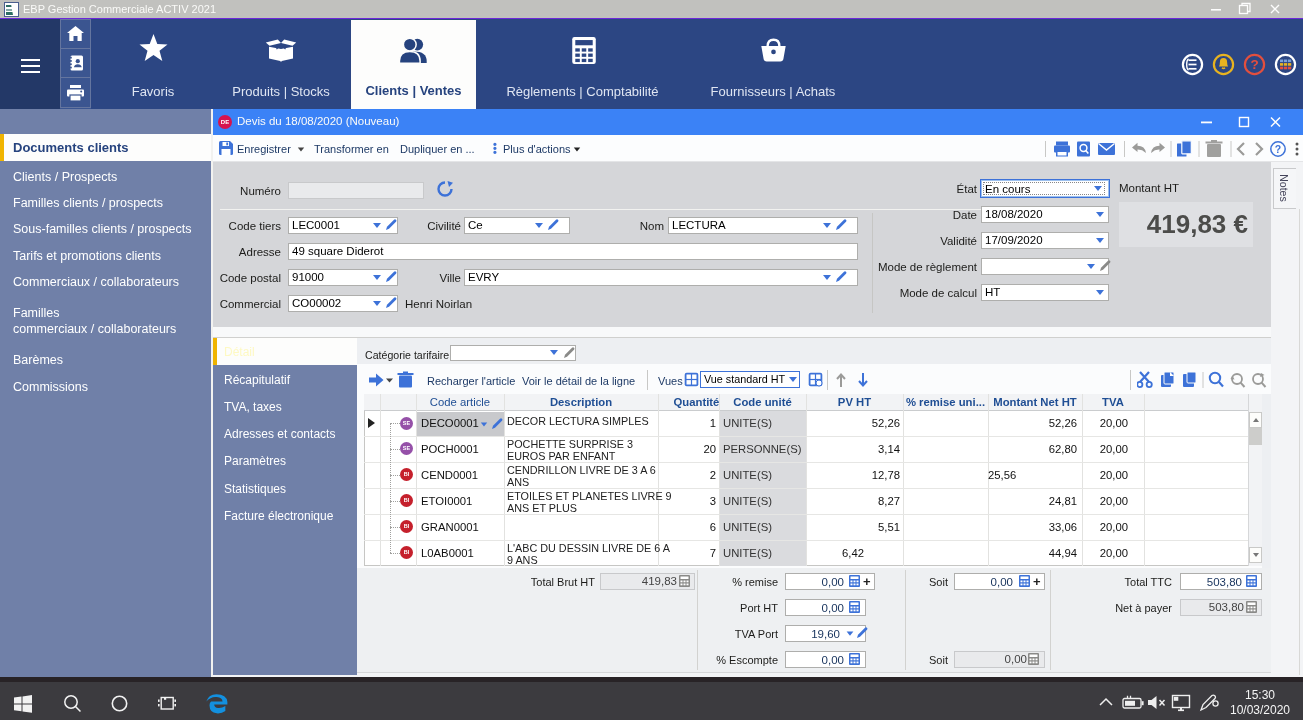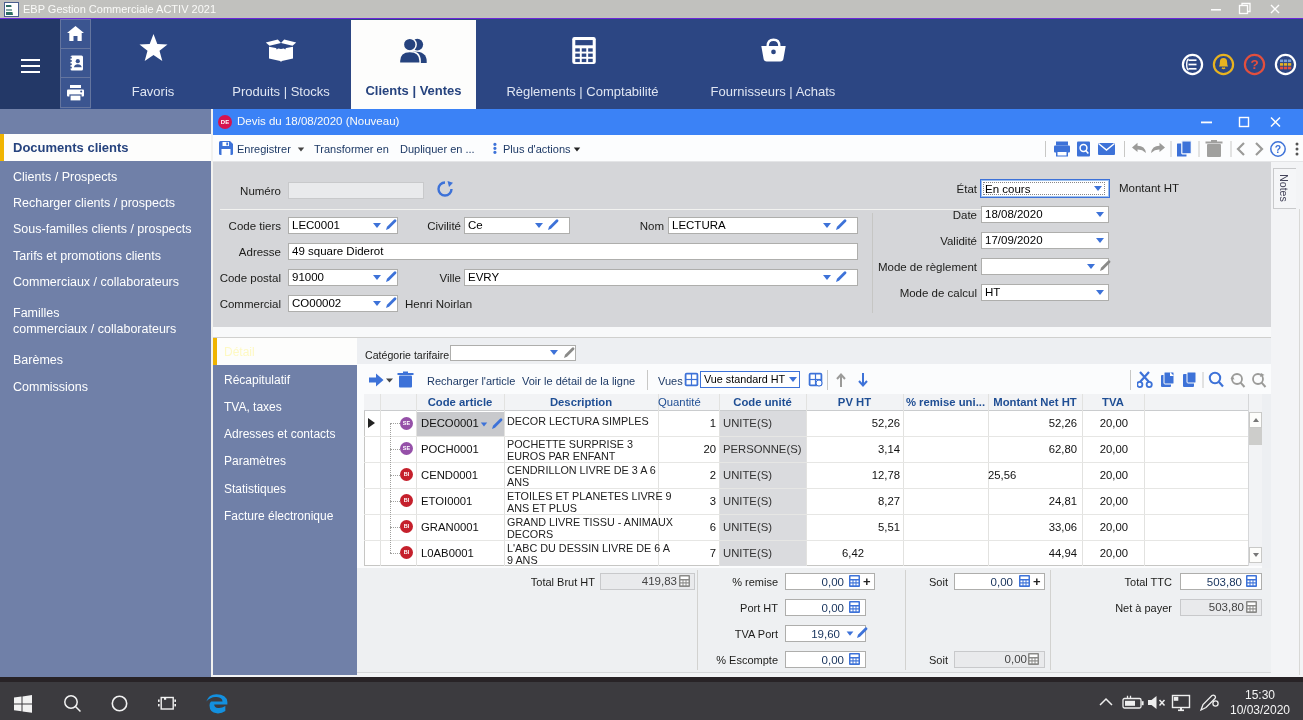--- a/index.html
+++ b/index.html
@@ -138,21 +138,21 @@
         <rect x="107" y="13.7" width="3.2" height="2.6" fill="#e34f3e"></rect>
       </g>
   </svg>
 </div>
 
 <div class="a" style="left:0;top:109px;width:211px;height:568px;background:#7080a8">
   <div class="a" style="left:0;top:25px;width:211px;height:27px;background:#fdfdfc"></div>
   <div class="a" style="left:0;top:25px;width:4px;height:27px;background:#f0b400"></div>
   <div class="a" style="left:13px;top:31px;color:#26437e;font-size:13px;font-weight:bold">Documents clients</div>
   <div class="a" style="left:13px;top:61px;color:#fff;font-size:12.5px">Clients / Prospects</div>
-  <div class="a" style="left:13px;top:87px;color:#fff;font-size:12.5px">Recharger clients / prospects</div>
+  <div class="a" style="left:13px;top:87px;color:#fff;font-size:12.5px">Familles clients / prospects</div>
   <div class="a" style="left:13px;top:113px;color:#fff;font-size:12.5px">Sous-familles clients / prospects</div>
   <div class="a" style="left:13px;top:140px;color:#fff;font-size:12.5px">Tarifs et promotions clients</div>
   <div class="a" style="left:13px;top:166px;color:#fff;font-size:12.5px">Commerciaux / collaborateurs</div>
   <div class="a" style="left:13px;top:196px;color:#fff;font-size:12.5px;line-height:16px">Familles<br>commerciaux / collaborateurs</div>
   <div class="a" style="left:13px;top:244px;color:#fff;font-size:12.5px">Barèmes</div>
   <div class="a" style="left:13px;top:271px;color:#fff;font-size:12.5px">Commissions</div>
 </div>
 <div class="a" style="left:211px;top:109px;width:2px;height:568px;background:#f2f2f0"></div>
 
 <div class="a" style="left:0;top:677px;width:1303px;height:43px;background:#3c3b3f;border-top:5px solid #282326">
@@ -344,20 +344,21 @@
   <div class="lbl" style="left:614px;top:152px;width:150px">Mode de règlement</div>
   <div class="inp" style="left:768px;top:149px;width:128px;height:17px"></div>
   <div class="car" style="left:874px;top:155px"></div>
   <svg class="a" style="left:886px;top:150px" width="12" height="13" viewBox="0 0 12 13">
       <path d="M1 12 L2 8.8 L9 1.8 Q10 0.8 11 1.8 Q12 2.8 11 3.8 L4 10.8 Z" fill="#8a8a88"></path>
     </svg>
   <div class="lbl" style="left:614px;top:178px;width:150px">Mode de calcul</div>
   <div class="inp" style="left:768px;top:175px;width:128px;height:17px">HT</div>
   <div class="car" style="left:883px;top:181px"></div>
   <div class="a" style="left:906px;top:73px;color:#1c1c1a;font-size:11.5px">Montant HT</div>
+  <div class="a" style="left:906px;top:93px;width:134px;height:45px;background:#dfe0e3;color:#4c4c4a;font-size:26px;font-weight:bold;text-align:right;line-height:45px;padding-right:5px">419,83 €</div>
 
   <div class="a" style="left:1060px;top:59px;width:23px;height:41px;background:#f5f6f8;border:1px solid #c9cacc;border-right:none"></div>
   <div class="a" style="left:1055px;top:73px;color:#44445a;font-size:10.5px;transform:rotate(90deg);transform-origin:center;width:32px;text-align:center">Notes</div>
   <div class="a" style="left:1086px;top:100px;width:1px;height:466px;background:#d8d8d6"></div>
 
   <div class="a" style="left:0;top:218px;width:1058px;height:10px;background:#f8f9fa"></div>
   <div id="content" class="a" style="left:0;top:228px;width:1058px;height:338px">
     <div class="a" style="left:0;top:0;width:1058px;height:1px;background:#d0d0ce"></div>
     <div class="a" style="left:144px;top:1px;width:914px;height:230px;background:#fbfcfd"></div>
     <div class="a" style="left:144px;top:1px;width:914px;height:26px;background:#edeff2"></div>
@@ -470,23 +471,23 @@
       <div class="a" style="left:624px;top:0;width:1px;height:172px;background:#e2e2e0"></div>
       <div class="a" style="left:718px;top:0;width:1px;height:172px;background:#e2e2e0"></div>
       <div class="a" style="left:780px;top:0;width:1px;height:172px;background:#e2e2e0"></div>
 
       <div class="a" style="left:0;top:42px;width:884px;height:1px;background:#e6e6e4"></div>
       <div class="a" style="left:0;top:68px;width:884px;height:1px;background:#e6e6e4"></div>
       <div class="a" style="left:0;top:94px;width:884px;height:1px;background:#e6e6e4"></div>
       <div class="a" style="left:0;top:120px;width:884px;height:1px;background:#e6e6e4"></div>
       <div class="a" style="left:0;top:146px;width:884px;height:1px;background:#e6e6e4"></div>
 
-      <div class="a" style="left:52px;top:2px;width:88px;text-align:center;font-weight:bold;color:#1f4e94">Code article</div>
+      <div class="a" style="left:52px;top:2px;width:88px;text-align:center;font-weight:normal;color:#1f4e94">Code article</div>
       <div class="a" style="left:140px;top:2px;width:154px;text-align:center;font-weight:bold;color:#1f4e94">Description</div>
-      <div class="a" style="left:294px;top:2px;width:61px;font-weight:normal;color:#1f4e94">Quantité</div>
+      <div class="a" style="left:302px;top:2px;width:61px;text-align:center;font-weight:bold;color:#1f4e94">Quantité</div>
       <div class="a" style="left:355px;top:2px;width:87px;text-align:center;font-weight:bold;color:#1f4e94">Code unité</div>
       <div class="a" style="left:442px;top:2px;width:97px;text-align:center;font-weight:bold;color:#1f4e94">PV HT</div>
       <div class="a" style="left:539px;top:2px;width:85px;text-align:center;font-weight:bold;color:#1f4e94">% remise uni...</div>
       <div class="a" style="left:624px;top:2px;width:94px;text-align:center;font-weight:bold;color:#1f4e94">Montant Net HT</div>
       <div class="a" style="left:718px;top:2px;width:62px;text-align:center;font-weight:bold;color:#1f4e94">TVA</div>
 
       <div class="a" style="left:26px;top:29px;width:1px;height:130px;border-left:1px dotted #a0a09e"></div>
       <div class="a" style="left:26px;top:29px;width:10px;height:1px;border-top:1px dotted #a0a09e"></div>
       <div class="a" style="left:26px;top:55px;width:10px;height:1px;border-top:1px dotted #a0a09e"></div>
       <div class="a" style="left:26px;top:81px;width:10px;height:1px;border-top:1px dotted #a0a09e"></div>
@@ -512,21 +513,20 @@
       <div class="a" style="left:57px;top:23px">DECO0001</div>
       <div class="a" style="left:57px;top:49px">POCH0001</div>
       <div class="a" style="left:57px;top:75px">CEND0001</div>
       <div class="a" style="left:57px;top:101px">ETOI0001</div>
       <div class="a" style="left:57px;top:127px">GRAN0001</div>
       <div class="a" style="left:57px;top:153px">L0AB0001</div>
       <div class="a" style="left:143px;top:21px;font-size:10.8px;color:#222">DECOR LECTURA SIMPLES</div>
       <div class="a" style="left:143px;top:45px;font-size:10.8px;color:#222;line-height:11.5px">POCHETTE SURPRISE 3<br>EUROS PAR ENFANT</div>
       <div class="a" style="left:143px;top:71px;font-size:10.8px;color:#222;line-height:11.5px">CENDRILLON LIVRE DE 3 A 6<br>ANS</div>
       <div class="a" style="left:143px;top:97px;font-size:10.8px;color:#222;line-height:11.5px">ETOILES ET PLANETES LIVRE 9<br>ANS ET PLUS</div>
-      <div class="a" style="left:143px;top:123px;font-size:10.8px;color:#222;line-height:11.5px">GRAND LIVRE TISSU - ANIMAUX<br>DECORS</div>
       <div class="a" style="left:143px;top:149px;font-size:10.8px;color:#222;line-height:11.5px">L'ABC DU DESSIN LIVRE DE 6 A<br>9 ANS</div>
       <div class="a" style="left:294px;top:23px;width:58px;text-align:right">1</div>
       <div class="a" style="left:294px;top:49px;width:58px;text-align:right">20</div>
       <div class="a" style="left:294px;top:75px;width:58px;text-align:right">2</div>
       <div class="a" style="left:294px;top:101px;width:58px;text-align:right">3</div>
       <div class="a" style="left:294px;top:127px;width:58px;text-align:right">6</div>
       <div class="a" style="left:294px;top:153px;width:58px;text-align:right">7</div>
       <div class="a" style="left:359px;top:23px;color:#333">UNITE(S)</div>
       <div class="a" style="left:359px;top:49px;color:#333">PERSONNE(S)</div>
       <div class="a" style="left:359px;top:75px;color:#333">UNITE(S)</div>

